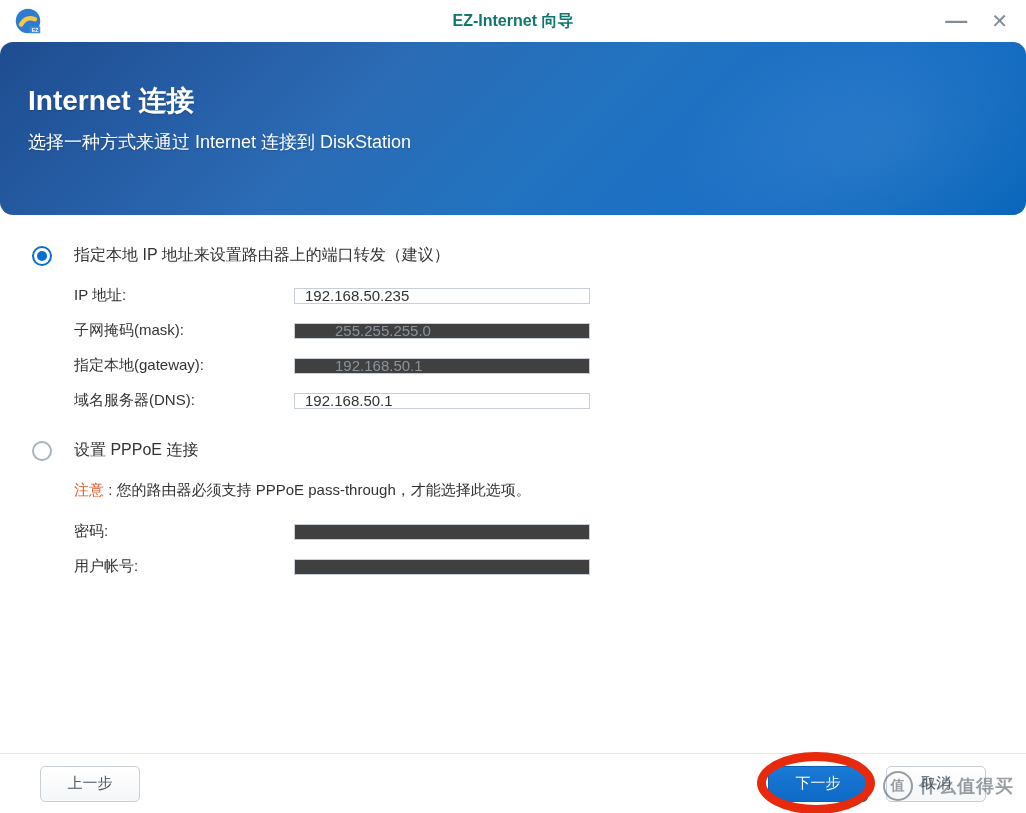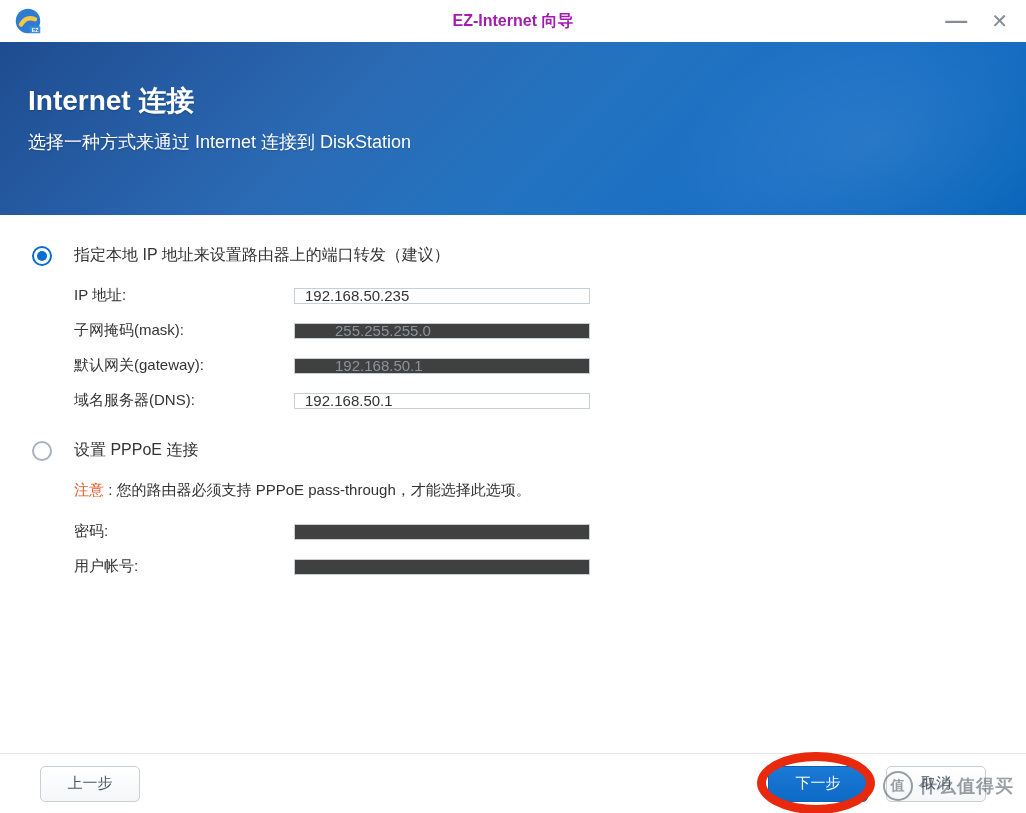--- a/index.html
+++ b/index.html
@@ -32,21 +32,21 @@
       width: 100%;
       height: 100%;
     }
     .titlebar-title {
       position: absolute;
       left: 0;
       right: 0;
       text-align: center;
       font-size: 16px;
       font-weight: bold;
-      color: #a21caf;
+      color: #0f766e;
       pointer-events: none;
     }
     .titlebar-controls {
       position: absolute;
       right: 18px;
       display: flex;
       gap: 24px;
       align-items: center;
     }
     .titlebar-controls span {
@@ -54,20 +54,21 @@
       font-size: 20px;
       cursor: pointer;
       line-height: 1;
     }
     .header-banner {
       height: 173px;
       background: linear-gradient(135deg, #1f4c90 0%, #2b6bb5 35%, #2273c0 55%, #1a6fc5 75%, #0966bb 100%);
       padding: 40px 28px 0;
       position: relative;
       overflow: hidden;
+      border-radius: 13px;
     }
     .header-banner::before {
       content: "";
       position: absolute;
       top: -50px;
       right: -100px;
       width: 500px;
       height: 300px;
       background: radial-gradient(ellipse, rgba(255,255,255,0.08) 0%, transparent 60%);
       transform: rotate(-15deg);
@@ -265,21 +266,21 @@
   <div class="field-group">
     <div class="field-row">
       <div class="field-label">IP 地址:</div>
       <input class="field-input" type="text" value="192.168.50.235" style="">
     </div>
     <div class="field-row">
       <div class="field-label">子网掩码(mask):</div>
       <input class="field-input" type="text" disabled="" value="255.255.255.0" style="">
     </div>
     <div class="field-row">
-      <div class="field-label">默认网关(gateway):</div>
+      <div class="field-label">指定本地(gateway):</div>
       <input class="field-input" type="text" disabled="" value="192.168.50.1" style="">
     </div>
     <div class="field-row">
       <div class="field-label">域名服务器(DNS):</div>
       <input class="field-input" type="text" value="192.168.50.1" style="">
     </div>
   </div>
 
   <div class="section-break"></div>
 

